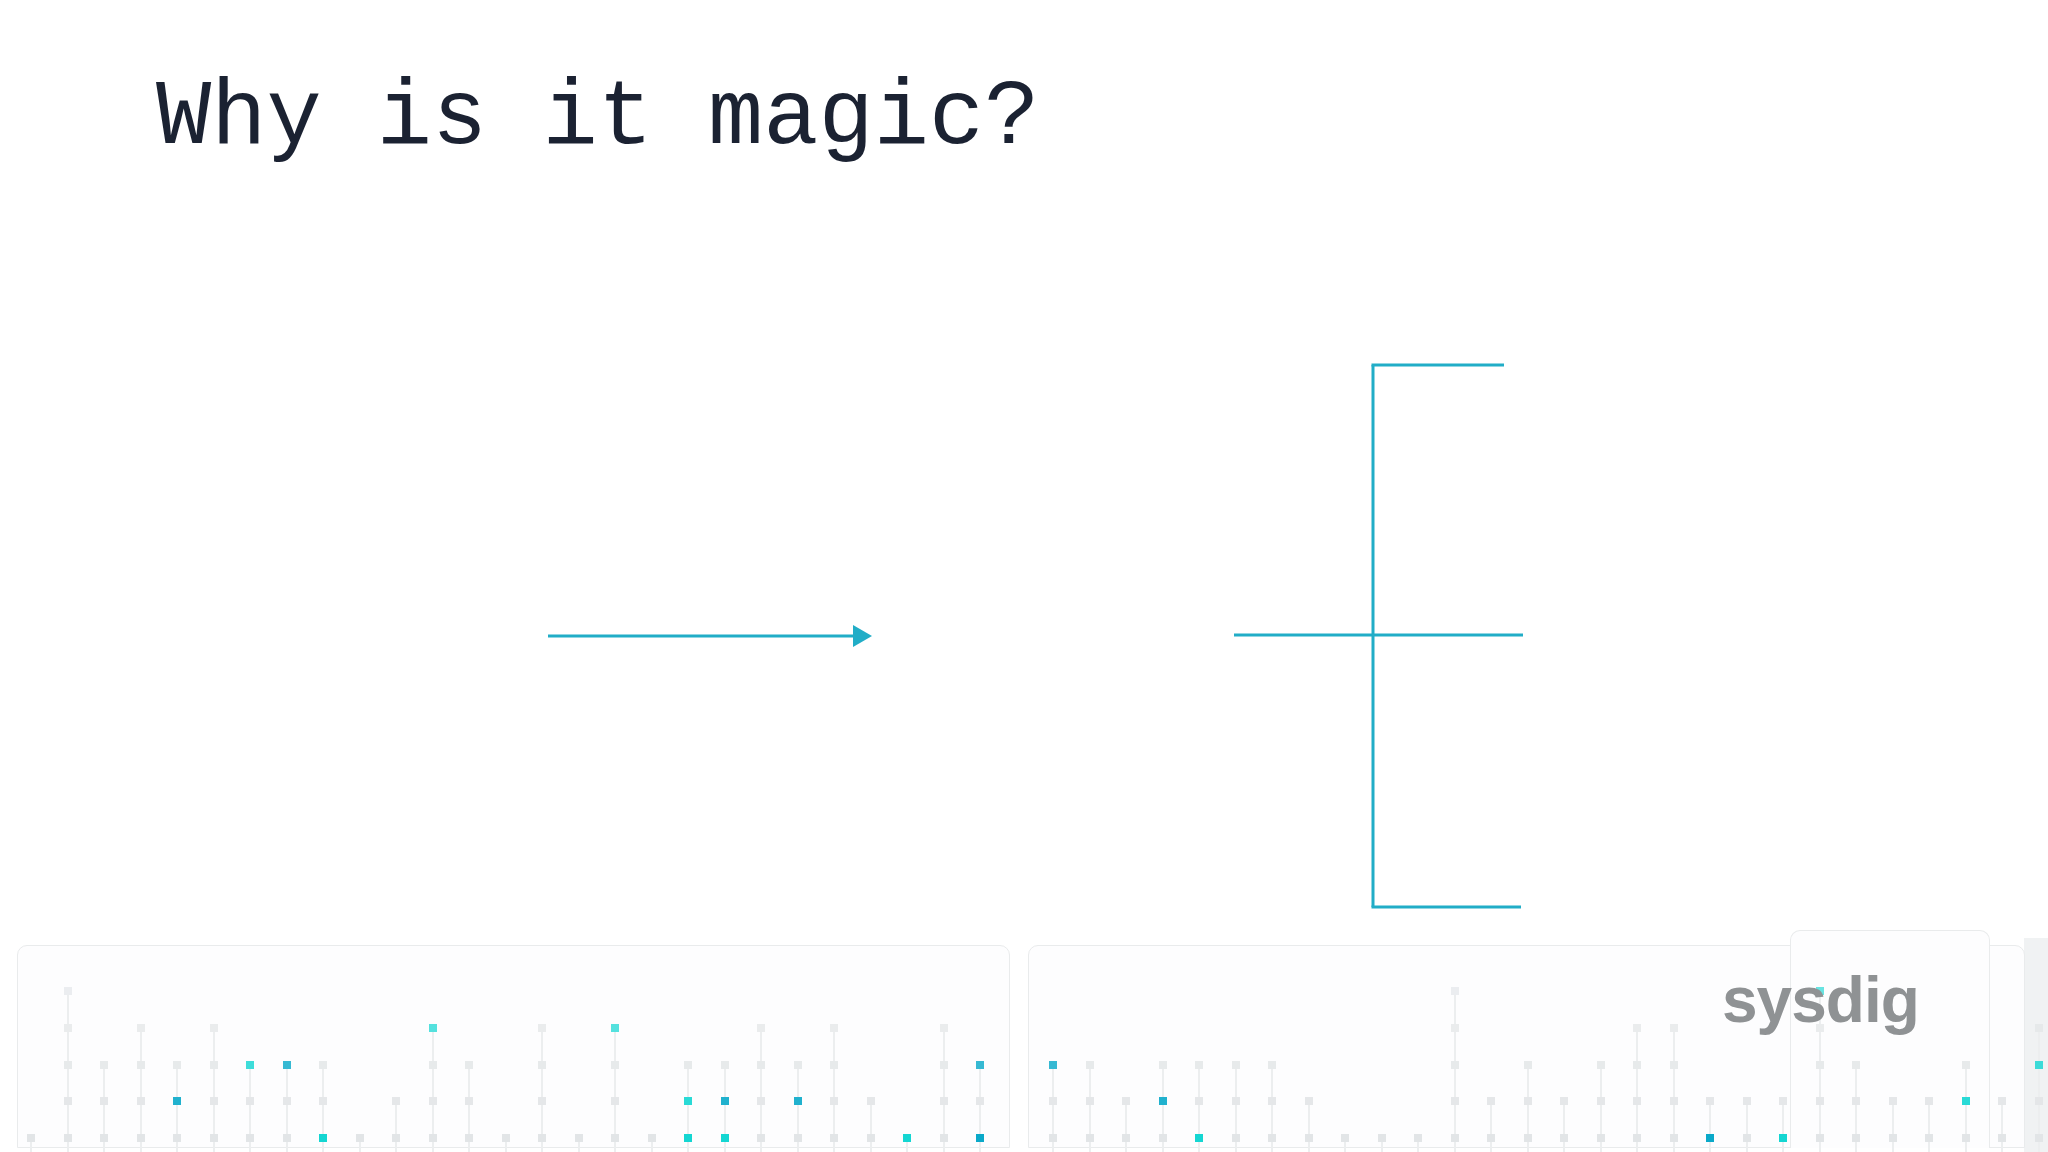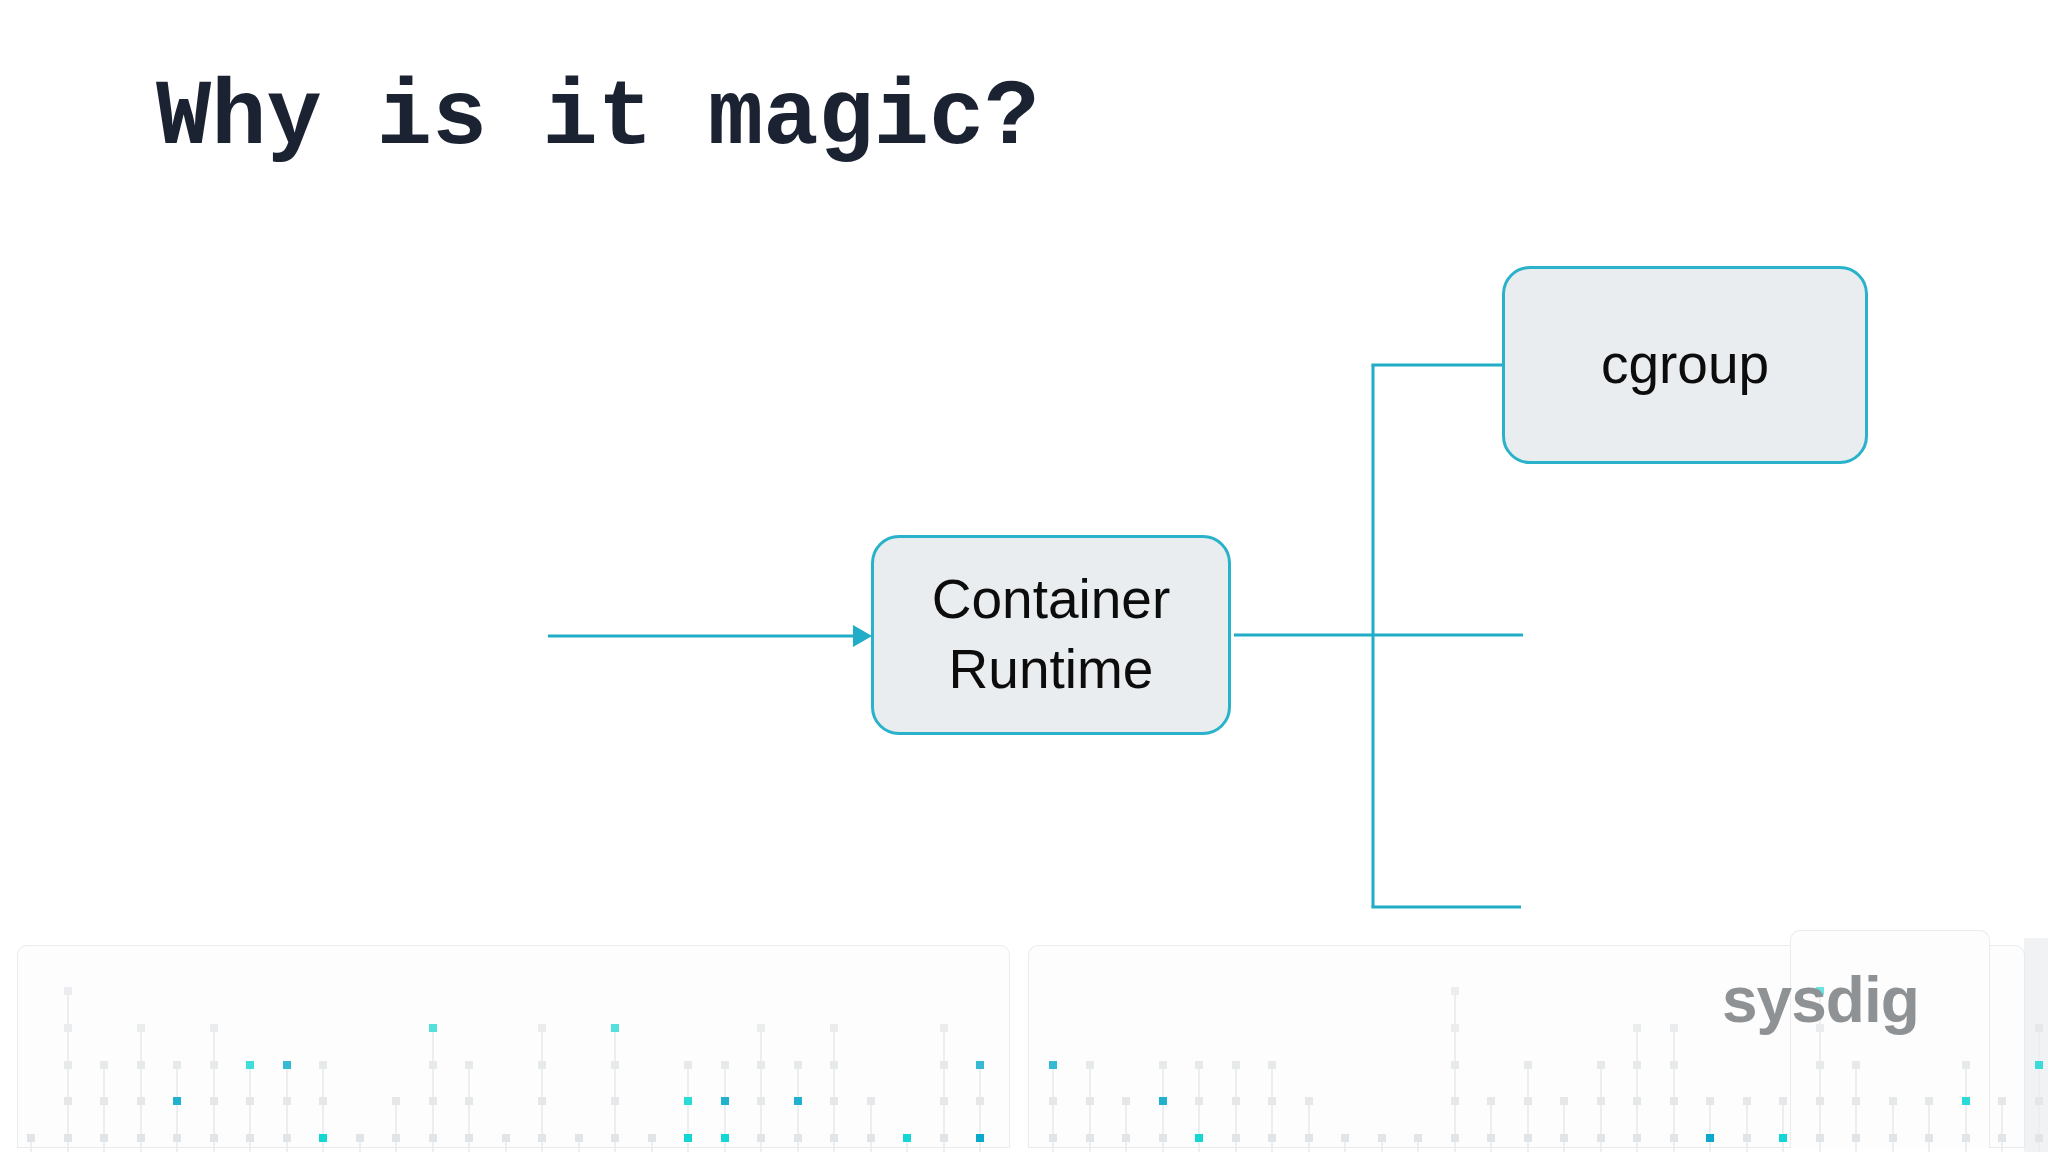--- a/index.html
+++ b/index.html
@@ -4,21 +4,21 @@
 <style>
   html,body{margin:0;padding:0;background:#ffffff;}
   .stage{
     position:relative;width:2048px;height:1152px;overflow:hidden;
     background:#ffffff;font-family:"Liberation Sans",sans-serif;
   }
   
   .slide-title{
     position:absolute;left:156px;top:66px;
     font-family:"Liberation Mono",monospace;
-    font-size:92px;font-weight:700;letter-spacing:0px;
+    font-size:92px;font-weight:400;letter-spacing:0px;
     color:var(--title_text);white-space:nowrap;
   }
   
   .node{
     position:absolute;box-sizing:border-box;
     background:var(--node_fill);
     border:3px solid var(--node_border);
     border-radius:28px;
     display:flex;align-items:center;justify-content:center;
     text-align:center;
@@ -385,22 +385,16 @@
 
   <svg class="connectors" viewBox="0 0 2048 1152">
     <line x1="548" y1="636" x2="853" y2="636"></line>
     <polygon points="853,625 872,636 853,647"></polygon>
     <line x1="1234" y1="635" x2="1523" y2="635"></line>
     <line x1="1373" y1="365" x2="1373" y2="907"></line>
     <line x1="1371.5" y1="365" x2="1504" y2="365"></line>
     <line x1="1371.5" y1="907" x2="1521" y2="907"></line>
   </svg>
 
-  <div class="node node-container-runtime">
-    <span>Container Runtime</span>
-  </div>
-  <div class="node node-cgroup">
-    <span>cgroup</span>
-  </div>
 
   <div class="slide-title">Why is it magic?</div>
 
 </div>
 
 </body></html>

